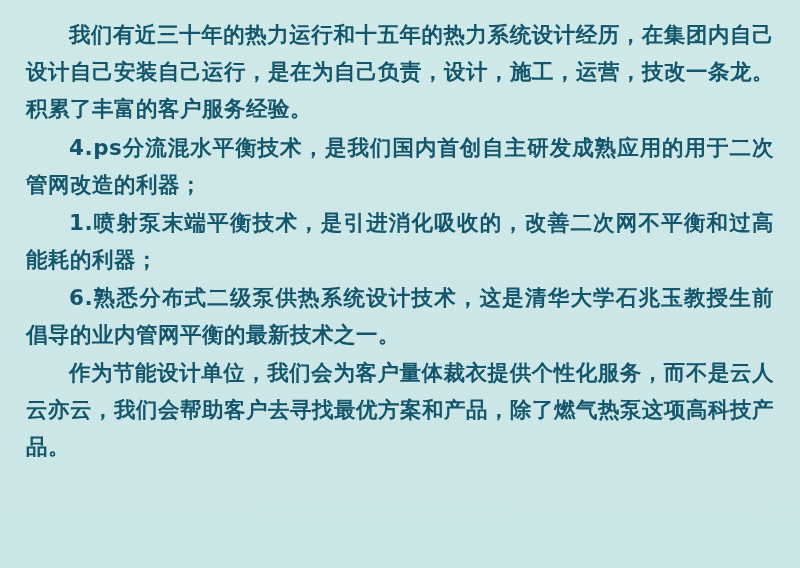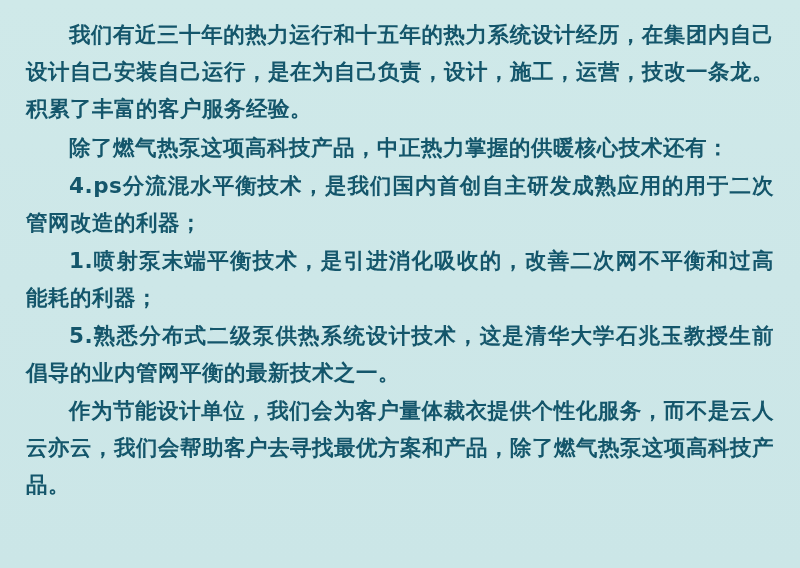--- a/index.html
+++ b/index.html
@@ -38,19 +38,18 @@
     word-break: break-all;
   }
   .para.p1 { margin-bottom: 2px; }
 </style>
 </head>
 <body>
 
 <div class="page">
   <div class="doc-body">
     <p class="para p1">我们有近三十年的热力运行和十五年的热力系统设计经历，在集团内自己设计自己安装自己运行，是在为自己负责，设计，施工，运营，技改一条龙。积累了丰富的客户服务经验。</p>
-    <p class="para">除了燃气热泵这项高科技产品，中正热力掌握的供暖核心技术还有：</p>
     <p class="para">4.ps分流混水平衡技术，是我们国内首创自主研发成熟应用的用于二次管网改造的利器；</p>
     <p class="para">1.喷射泵末端平衡技术，是引进消化吸收的，改善二次网不平衡和过高能耗的利器；</p>
-    <p class="para">5.熟悉分布式二级泵供热系统设计技术，这是清华大学石兆玉教授生前倡导的业内管网平衡的最新技术之一。</p>
+    <p class="para">6.熟悉分布式二级泵供热系统设计技术，这是清华大学石兆玉教授生前倡导的业内管网平衡的最新技术之一。</p>
     <p class="para">作为节能设计单位，我们会为客户量体裁衣提供个性化服务，而不是云人云亦云，我们会帮助客户去寻找最优方案和产品，除了燃气热泵这项高科技产品。</p>
   </div>
 </div>
 
 </body></html>

